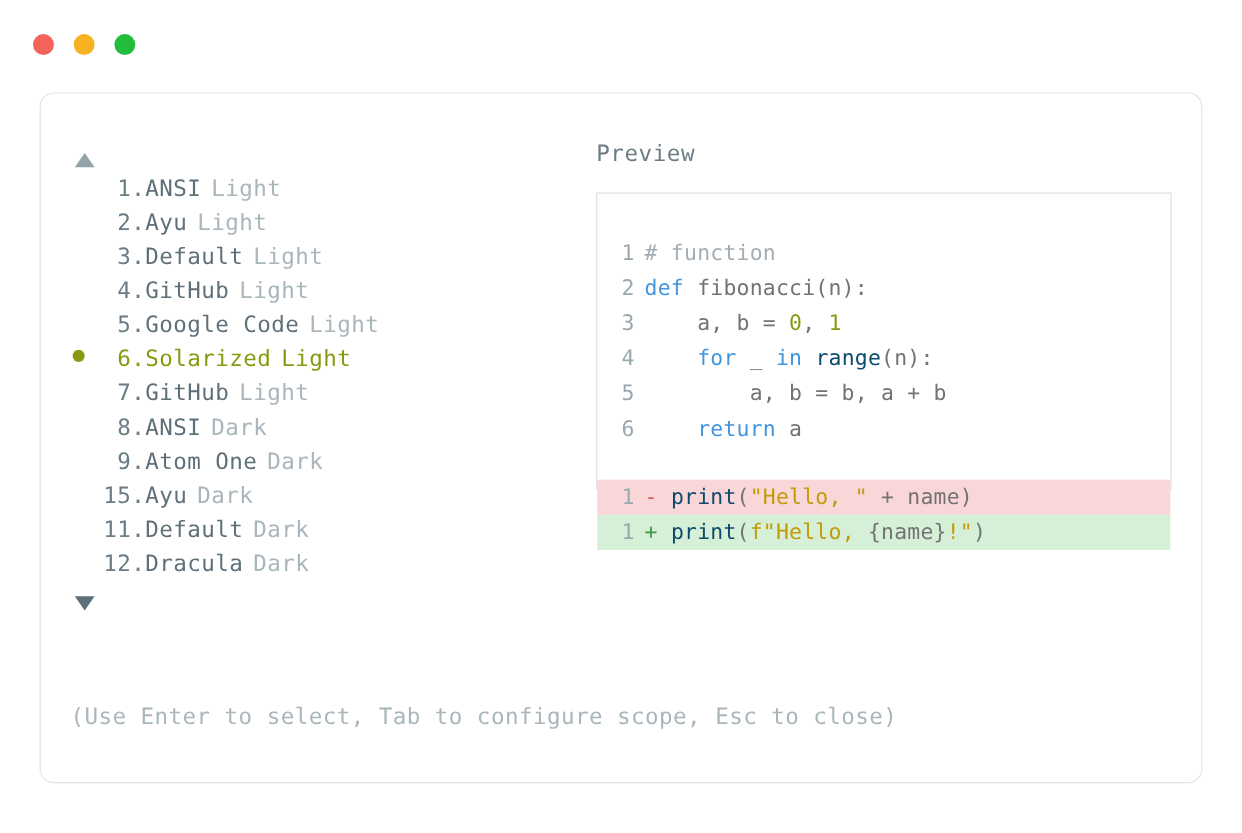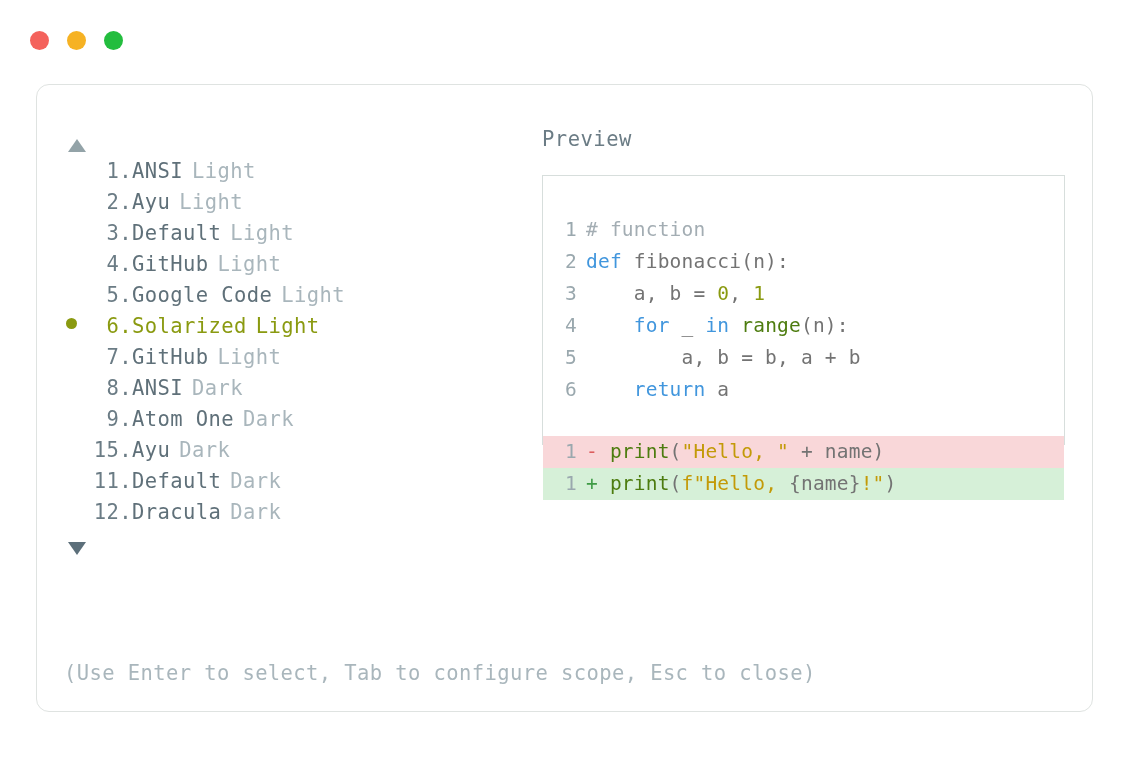--- a/index.html
+++ b/index.html
@@ -176,30 +176,30 @@
     padding-right: 4px;
   }
   .diff-row.minus { background: #f9d7d9; }
   .diff-row.plus  { background: #d6f0d8; }
   .sign-minus { color: #dc5d5d; }
   .sign-plus  { color: #3f9b46; }
 
   
   .t-comment { color: #a3adb3; }
   .t-kw      { color: #4196dd; }
-  .t-fn      { color: #4d7c0f; }
+  .t-fn      { color: #0c4a6e; }
   .t-num     { color: #8a9a10; }
   .t-str     { color: #c39a08; }
   .t-plain   { color: #737373; }
 
   
   .footer-hint {
     position: absolute;
     left: 27px;
-    top: 576px;
+    top: 554px;
     font-size: 20.5px;
     color: #a9b6bc;
     letter-spacing: 0.4px;
     white-space: pre;
   }
 </style>
 </head>
 <body>
 
 <div class="traffic-lights">

